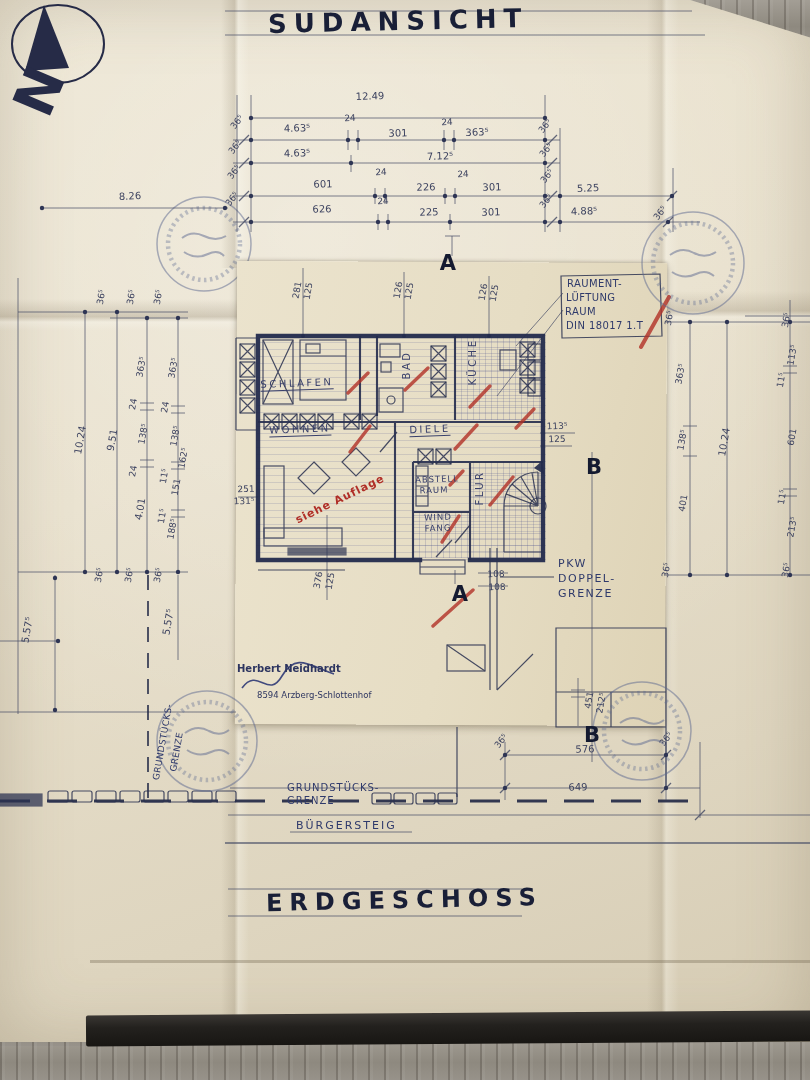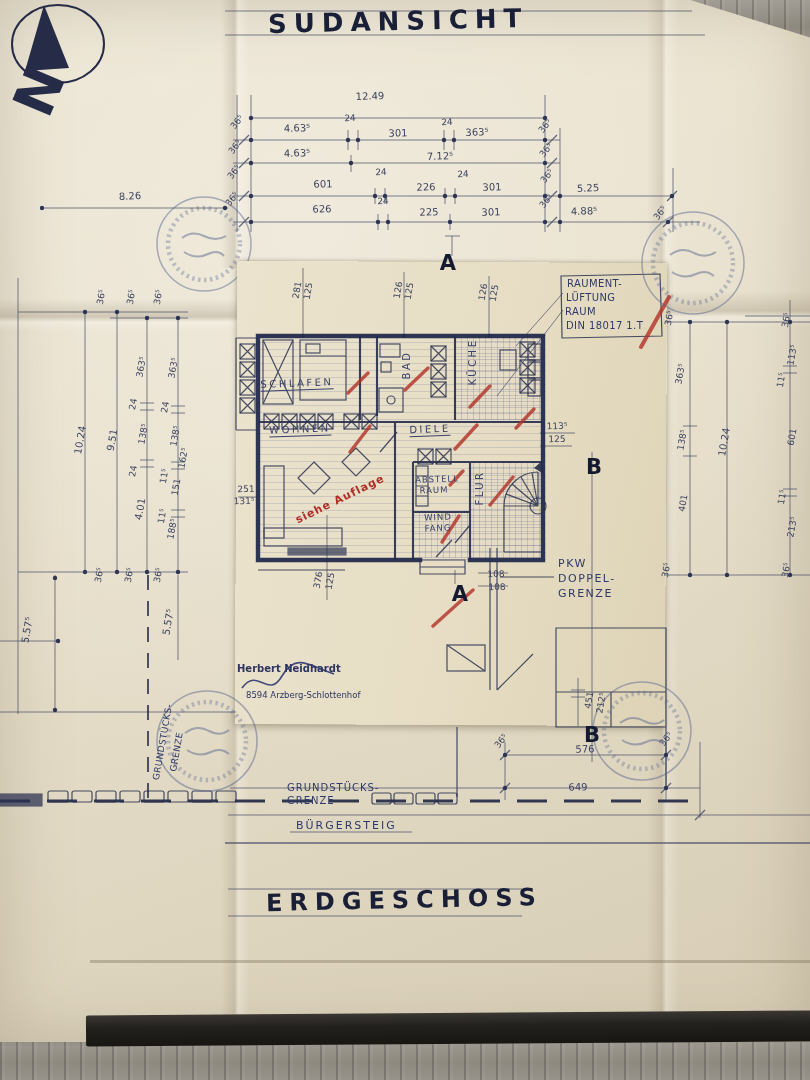--- a/index.html
+++ b/index.html
@@ -60,21 +60,21 @@
   .room{font-size:10px;letter-spacing:2.5px;color:#39406b;}
   .room.u{border-bottom:1.2px solid #39406b;padding-bottom:1px;}
   .vert{transform:translate(-50%,-50%) rotate(-90deg);}
   .tiny{font-size:8.5px;letter-spacing:1px;}
   .mark{font-size:21px;font-weight:900;color:#141a30;transform:translate(-50%,-50%);}
   .hand{font-size:10px;color:#2f3a6b;letter-spacing:.4px;line-height:1.45;}
   .redt{color:#b02e27;font-weight:bold;}
   .nletter{position:absolute;left:14px;top:58px;font-size:56px;font-weight:bold;color:#262b47;
       transform:rotate(113deg);}
   .sig-name{position:absolute;left:237px;top:663px;font-size:10px;font-weight:bold;color:#2d3560;}
-  .sig-addr{position:absolute;left:246px;top:690px;font-size:8.5px;color:#2d3560;}
+  .sig-addr{position:absolute;left:257px;top:690px;font-size:8.5px;color:#2d3560;}
 </style>
 </head>
 <body>
 
 <div class="photo">
 
   <div class="wood wood-bottom"></div>
   <div class="wood wood-corner"></div>
   <div class="wood wood-wedge"></div>
 

